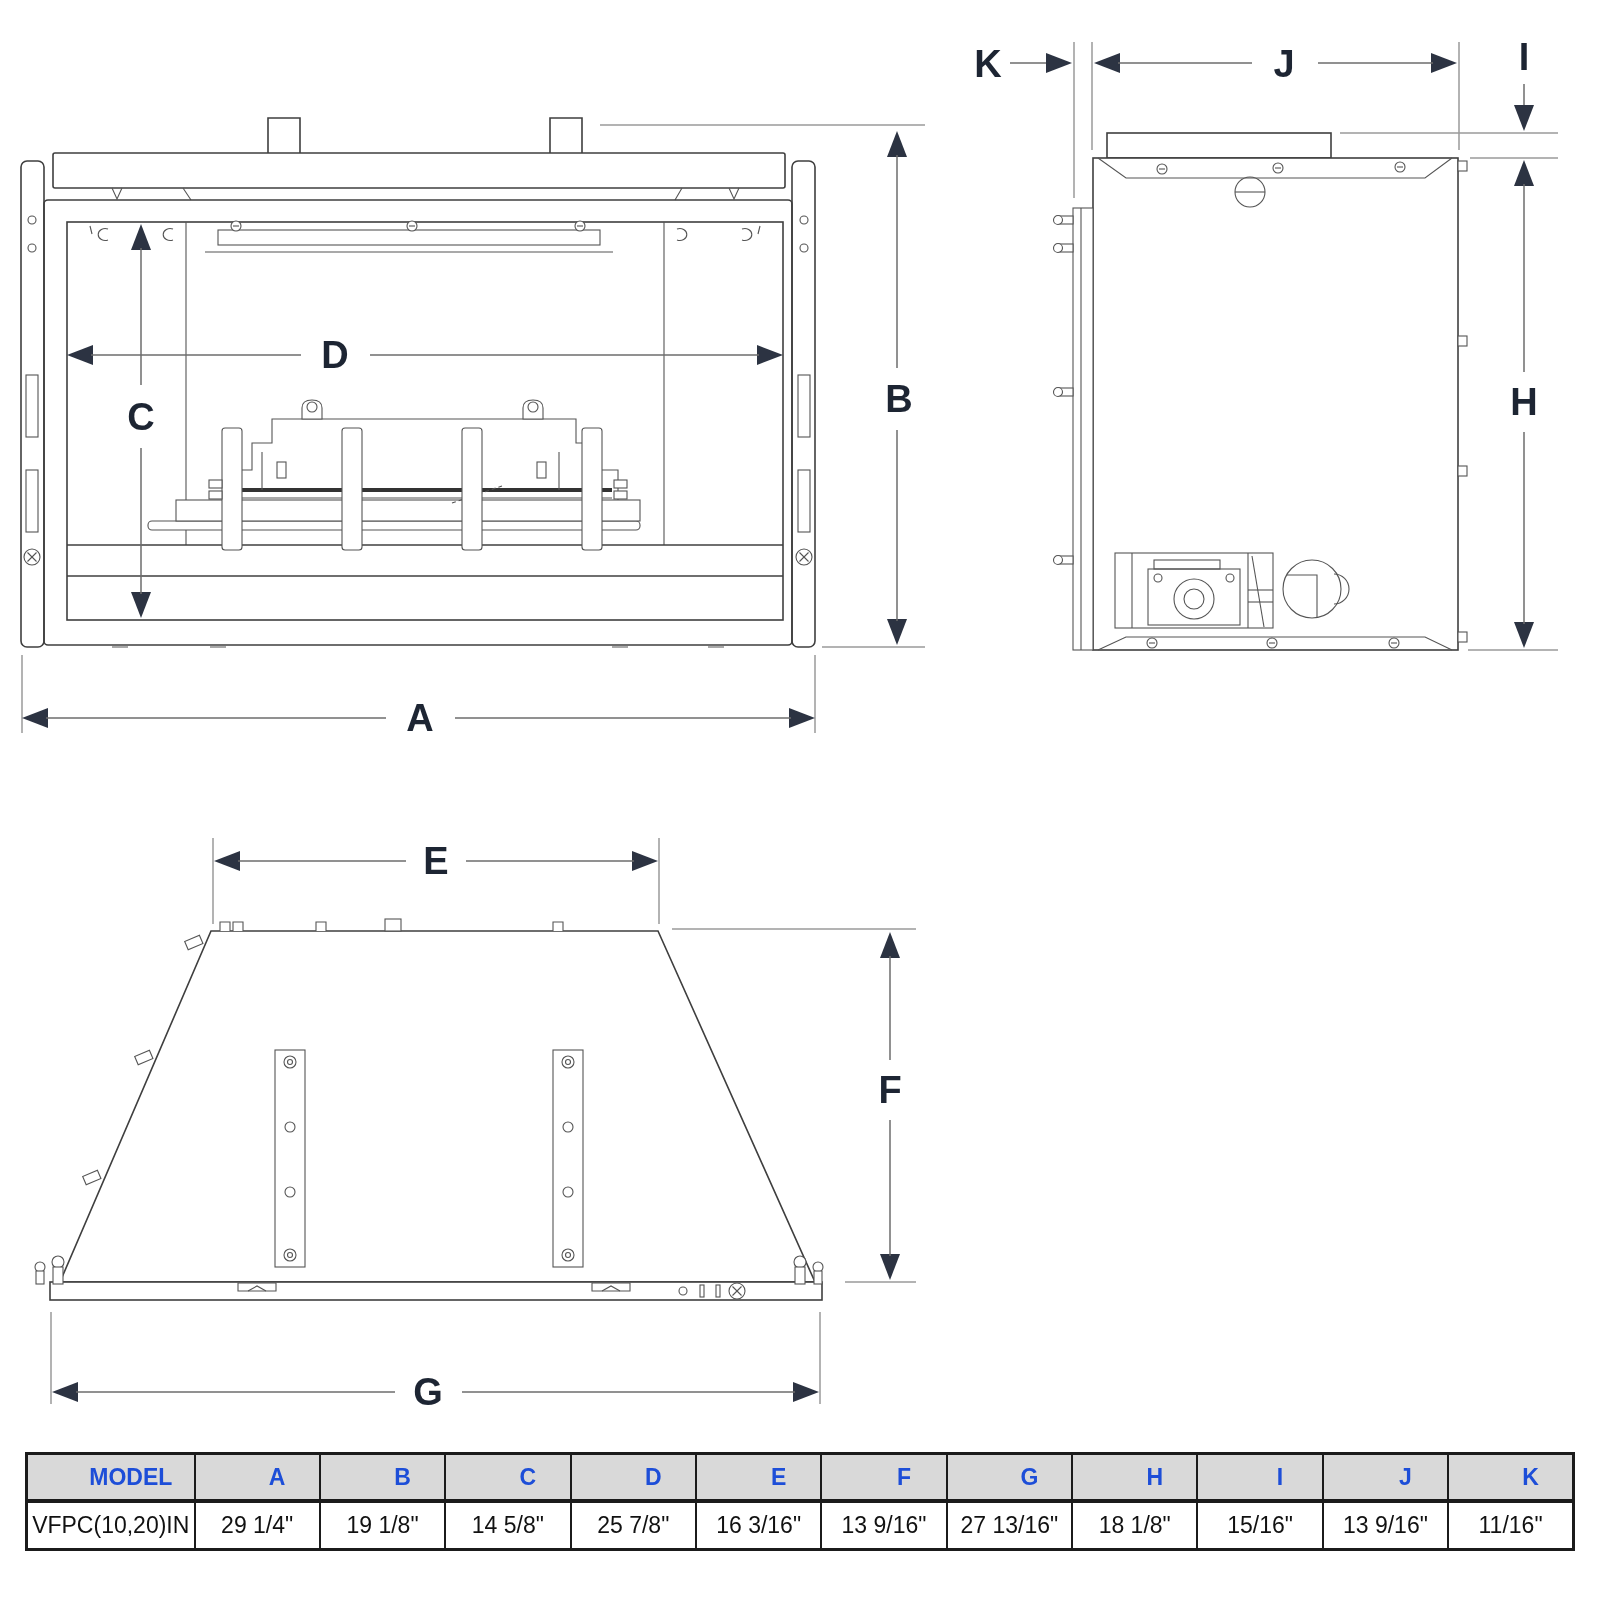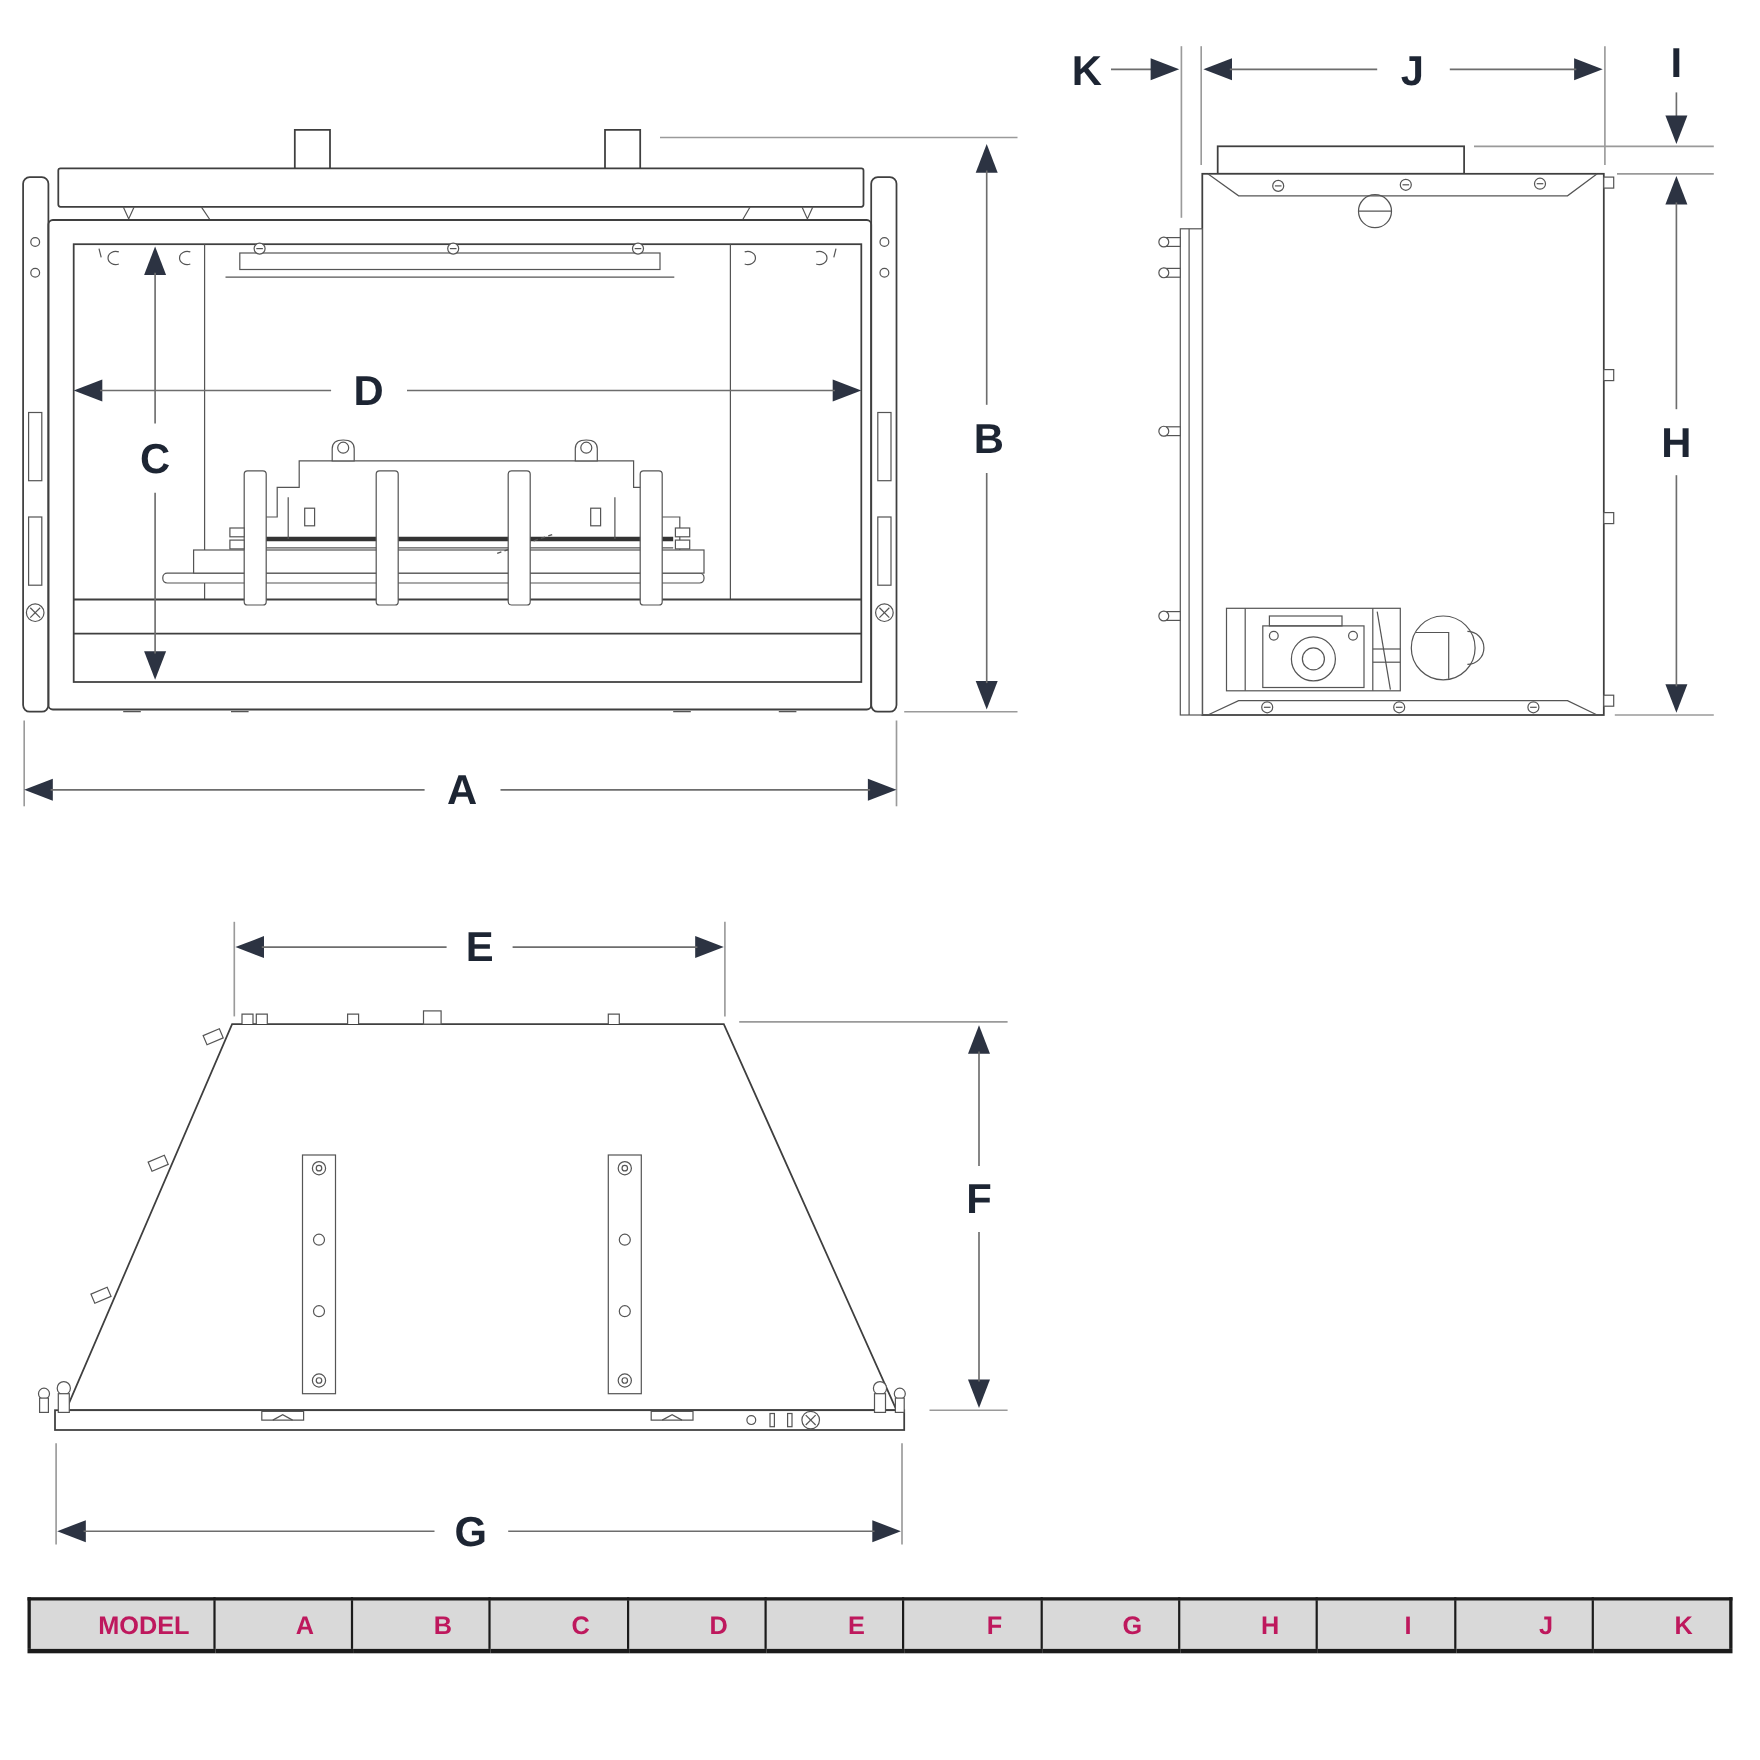--- a/index.html
+++ b/index.html
@@ -15,21 +15,21 @@
   .dash{stroke:#555;stroke-width:1.2;stroke-dasharray:4 3;fill:none;}
   .dl  {stroke:#6d6d6d;stroke-width:1.5;fill:none;}
   .xl  {stroke:#9a9a9a;stroke-width:1.5;fill:none;}
   .ah  {fill:#2c3342;stroke:none;}
   .lbl {font-family:"Liberation Sans",sans-serif;font-size:38px;font-weight:700;
         fill:#1d2533;text-anchor:middle;}
   
   .dim-table-wrap{position:absolute;left:25px;top:1452px;width:1550px;}
   table.dims{border-collapse:collapse;table-layout:fixed;width:100%;
              border:3px solid #1b1b1b;}
-  table.dims th{background:#d9d9d9;font-size:23px;font-weight:700;color:#be185d;
+  table.dims th{background:#d9d9d9;font-size:23px;font-weight:700;color:#1d4ed8;
                 height:42px;border:2px solid #1b1b1b;border-bottom:4px solid #1b1b1b;
                 text-align:center;padding-left:41px;}
   table.dims td{background:#fff;font-size:23px;font-weight:400;color:#111;
                 height:43px;border:2px solid #1b1b1b;border-top:3px solid #1b1b1b;
                 text-align:center;white-space:nowrap;}
 </style>
 </head>
 <body>
 
 <div class="page">
@@ -322,17 +322,31 @@
         <th>E</th>
         <th>F</th>
         <th>G</th>
         <th>H</th>
         <th>I</th>
         <th>J</th>
         <th>K</th>
       </tr>
     </thead>
     <tbody>
+      <tr>
+        <td>VFPC(10,20)IN</td>
+        <td>29 1/4"</td>
+        <td>19 1/8"</td>
+        <td>14 5/8"</td>
+        <td>25 7/8"</td>
+        <td>16 3/16"</td>
+        <td>13 9/16"</td>
+        <td>27 13/16"</td>
+        <td>18 1/8"</td>
+        <td>15/16"</td>
+        <td>13 9/16"</td>
+        <td>11/16"</td>
+      </tr>
     </tbody>
   </table>
 </div>
 
 </div>
 
 </body></html>

